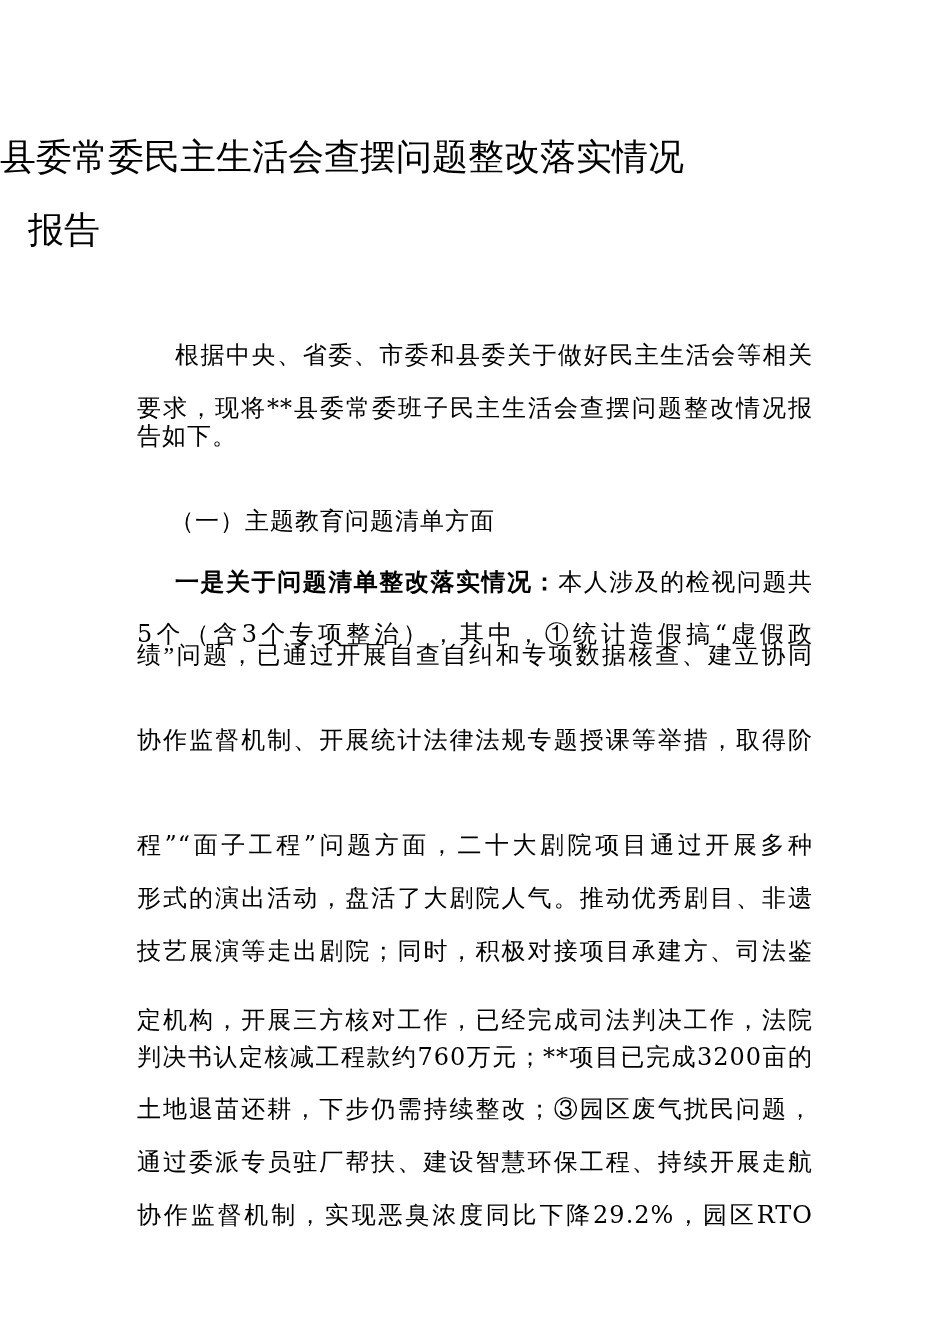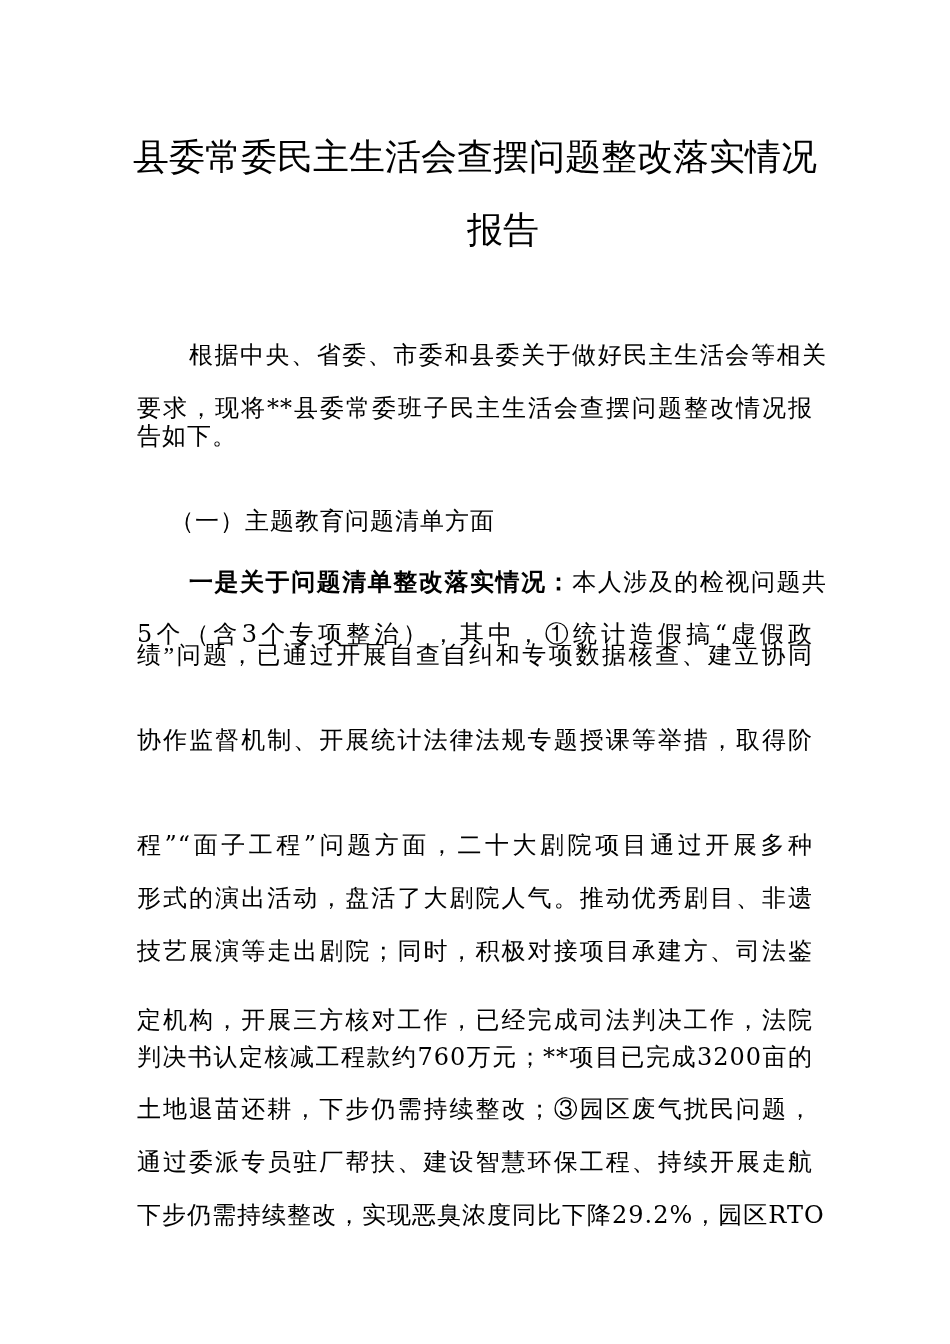--- a/index.html
+++ b/index.html
@@ -19,42 +19,42 @@
       position: absolute;
       left: 0; top: 0;
       width: 950px;
       height: 1344px;
       background: #ffffff;
     }
     .title-line {
       position: absolute;
       left: 0;
       width: 950px;
-      text-align: center;
+      text-align: left;
       font-family: "DejaVu Sans", "Liberation Sans", sans-serif;
       font-size: 36px;
       line-height: 44px;
       letter-spacing: 0px;
       white-space: nowrap;
     }
     .title-line-1 { top: 135px; }
     .title-line-2 { top: 208px; margin-left: 28px; }
 
     .line {
       position: absolute;
       left: 137px;
       width: 676px;
       font-size: 24px;
       line-height: 32px;
       white-space: nowrap;
       text-align: justify;
       text-align-last: justify;
       letter-spacing: 1px;
     }
-    .line.indent { left: 189px; width: 638px; }
+    .line.indent { left: 175px; width: 638px; }
     .line.short { text-align-last: left; }
     .heading {
       font-family: "DejaVu Sans", "Liberation Sans", sans-serif;
       font-weight: normal;
       text-align-last: left;
       left: 170px;
       width: auto;
     }
     .bold-lead {
       font-family: "DejaVu Sans", "Liberation Sans", sans-serif;
@@ -80,15 +80,15 @@
   <div class="line" style="top:618px;">5个（含3个专项整治），其中，①统计造假搞“虚假政</div>
   <div class="line" style="top:639px;font-family:Liberation Serif, serif;">绩”问题，已通过开展自查自纠和专项数据核查、建立协同</div>
   <div class="line" style="top:724px;">协作监督机制、开展统计法律法规专题授课等举措，取得阶</div>
   <div class="line" style="top:829px;">程”“面子工程”问题方面，二十大剧院项目通过开展多种</div>
   <div class="line" style="top:882px;">形式的演出活动，盘活了大剧院人气。推动优秀剧目、非遗</div>
   <div class="line" style="top:935px;">技艺展演等走出剧院；同时，积极对接项目承建方、司法鉴</div>
   <div class="line" style="top:988px;margin-top:16px;">定机构，开展三方核对工作，已经完成司法判决工作，法院</div>
   <div class="line" style="top:1041px;">判决书认定核减工程款约760万元；**项目已完成3200亩的</div>
   <div class="line" style="top:1093px;">土地退苗还耕，下步仍需持续整改；③园区废气扰民问题，</div>
   <div class="line" style="top:1146px;">通过委派专员驻厂帮扶、建设智慧环保工程、持续开展走航</div>
-  <div class="line" style="top:1199px;">下步仍需持续整改，实现恶臭浓度同比下降29.2%，园区RTO</div>
+  <div class="line" style="top:1199px;">协作监督机制，实现恶臭浓度同比下降29.2%，园区RTO</div>
 
 </div>
 
 </body></html>

